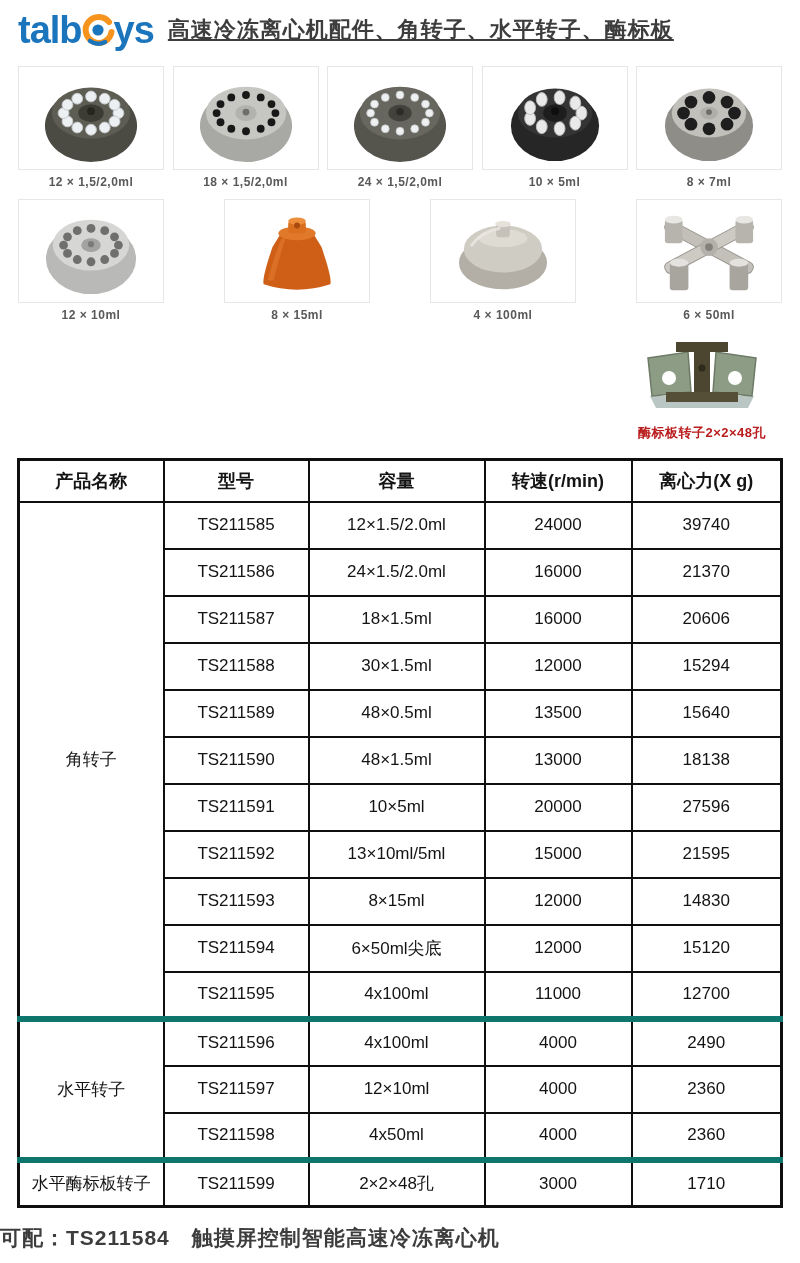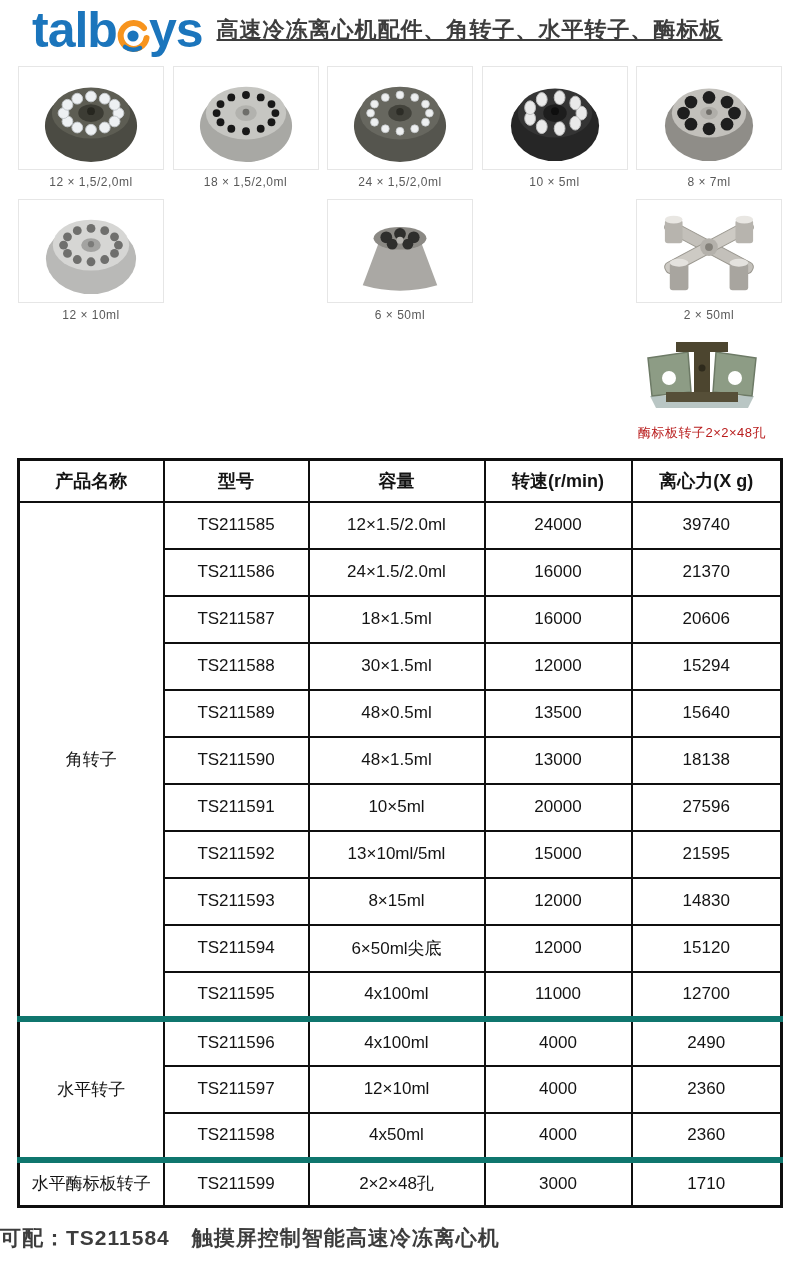--- a/index.html
+++ b/index.html
@@ -2,30 +2,30 @@
 <html><head>
 <meta charset="utf-8">
 <style>
   * { margin:0; padding:0; box-sizing:border-box; }
   body {
     width:800px; height:1263px; background:#ffffff;
     font-family:"Liberation Sans", sans-serif; overflow:hidden;
   }
   
   .header { display:flex; align-items:center; padding:8px 18px 4px 18px; height:56px; }
-  .logo { display:flex; align-items:flex-end; color:#1b75bc; font-weight:bold;
-          font-size:50px; letter-spacing:-1px; line-height:1;margin-left:14px; }
+  .logo { display:flex; align-items:flex-start; color:#1b75bc; font-weight:bold;
+          font-size:38px; letter-spacing:-1px; line-height:1; }
   .logo .swirl { margin:2px -1px 0 -1px; }
   .page-title { font-size:22px; font-weight:bold; color:#3d3d3d; margin-left:14px; letter-spacing:1px;text-decoration:underline; }
   
   .grid-row { display:flex; justify-content:space-between; padding:0 18px; margin-top:10px; }
   .cell { width:146px; text-align:center; }
   .imgbox { height:104px; background:#fff; border:1px solid #e6e6e6;
             display:flex; align-items:center; justify-content:center; }
-  .caption { margin-top:5px; font-size:12px; color:#595959; letter-spacing:0.5px; }
+  .caption { margin-top:5px; font-size:12px; color:#595959; letter-spacing:0.5px;font-weight:bold; }
   
   .extra { width:160px; margin:10px 18px 0 auto; text-align:center; }
   .extra .imgbox { border:none; height:84px; }
   .extra .caption { font-size:13px; color:#b91c1c; margin-top:8px; letter-spacing:0.5px; }
   
   table.spec { border-collapse:collapse; table-layout:fixed; width:763px;
                margin:16px 0 0 17px; border:3px solid #0f0f0f; }
   table.spec th, table.spec td {
     border:2px solid #0f0f0f; text-align:center; vertical-align:middle;
     color:#141414; font-size:17px; overflow:hidden;
@@ -199,33 +199,42 @@
         </g>
         <ellipse cx="60" cy="44" rx="10" ry="7" fill="#a3a3a1"></ellipse>
         <circle cx="60" cy="43" r="3.2" fill="#7b7b79"></circle>
       </svg>
     </div>
     <div class="caption">12 × 10ml</div>
   </div>
   <div class="cell">
     <div class="imgbox">
       <svg width="118" height="98" viewBox="0 0 120 100">
-        <path d="M22,85 L40,37 Q60,29 80,37 L98,85 Q60,96 22,85 Z" fill="#aaa8a4"></path>
-        <ellipse cx="60" cy="37" rx="27" ry="11.5" fill="#8b8984"></ellipse>
-        <g fill="#2e2e2c">
-          <circle cx="46" cy="36" r="6"></circle>
-            <circle cx="60" cy="32.5" r="6"></circle>
-            <circle cx="74" cy="36" r="6"></circle>
-          <circle cx="52" cy="43" r="5.5"></circle>
-            <circle cx="68" cy="43" r="5.5"></circle>
-        </g>
-        <circle cx="60" cy="39" r="3.5" fill="#b5b3ae"></circle>
-      </svg>
-    </div>
-    <div class="caption">6 × 50ml</div>
+        <path d="M26,84 Q24,78 35,46 L43,33 Q60,27 77,33 L85,46 Q96,78 94,84 Q60,95 26,84 Z" fill="#cf5f17"></path>
+        <path d="M30,80 Q38,52 44,38 L50,33 Q44,48 36,80 Z" fill="#e0782c" opacity="0.7"></path>
+        <ellipse cx="60" cy="32" rx="19" ry="7" fill="#e07a2a"></ellipse>
+        <rect x="51" y="19" width="18" height="13" rx="4" fill="#d96f1f"></rect>
+        <ellipse cx="60" cy="19.5" rx="9" ry="3.8" fill="#ec8e3c"></ellipse>
+        <circle cx="60" cy="24" r="3" fill="#a84a10"></circle>
+      </svg>
+    </div>
+    <div class="caption">8 × 15ml</div>
+  </div>
+  <div class="cell">
+    <div class="imgbox">
+      <svg width="118" height="98" viewBox="0 0 120 100">
+        <ellipse cx="60" cy="62" rx="45" ry="27" fill="#b3afa6"></ellipse>
+        <ellipse cx="60" cy="48" rx="40" ry="24" fill="#cfccc4"></ellipse>
+        <ellipse cx="60" cy="37" rx="25" ry="9" fill="#dedbd3"></ellipse>
+        <rect x="53" y="22" width="14" height="14" rx="3" fill="#c6c2ba"></rect>
+        <ellipse cx="60" cy="22.5" rx="8" ry="3.2" fill="#e5e2da"></ellipse>
+        <path d="M28,44 Q38,30 56,27" fill="none" stroke="#ece9e2" stroke-width="3" stroke-linecap="round" opacity="0.8"></path>
+      </svg>
+    </div>
+    <div class="caption">4 × 100ml</div>
   </div>
   <div class="cell">
     <div class="imgbox">
       <svg width="118" height="98" viewBox="0 0 120 100">
         <g transform="rotate(28 60 46)">
             <rect x="10" y="40" width="100" height="12" rx="5" fill="#c3c0ba" stroke="#9a978f" stroke-width="1"></rect>
           </g>
         <g transform="rotate(-28 60 46)">
             <rect x="10" y="40" width="100" height="12" rx="5" fill="#cdcac4" stroke="#9a978f" stroke-width="1"></rect>
           </g>
@@ -236,21 +245,21 @@
             <ellipse cx="96" cy="18" rx="9" ry="4" fill="#e9e7e3"></ellipse>
           <rect x="20" y="62" width="19" height="28" rx="3" fill="#a8a59f"></rect>
             <ellipse cx="29.5" cy="62" rx="9.5" ry="4" fill="#e4e2de"></ellipse>
           <rect x="81" y="62" width="19" height="28" rx="3" fill="#a8a59f"></rect>
             <ellipse cx="90.5" cy="62" rx="9.5" ry="4" fill="#e4e2de"></ellipse>
         </g>
         <circle cx="60" cy="46" r="9" fill="#b4b1ab"></circle>
           <circle cx="60" cy="46" r="4" fill="#84817a"></circle>
       </svg>
     </div>
-    <div class="caption">2 × 50ml</div>
+    <div class="caption">6 × 50ml</div>
   </div>
 </div>
 
 <div class="extra">
   <div class="imgbox">
     <svg width="132" height="80" viewBox="0 0 132 80">
       <path d="M14,62 L118,62 L112,74 L20,74 Z" fill="#b9c6c4"></path>
       <path d="M12,24 L52,18 L55,58 L16,62 Z" fill="#8d9c85" stroke="#6d7a66" stroke-width="1.5"></path>
       <circle cx="33" cy="44" r="7" fill="#ffffff"></circle>
       <path d="M120,24 L80,18 L77,58 L116,62 Z" fill="#8d9c85" stroke="#6d7a66" stroke-width="1.5"></path>

